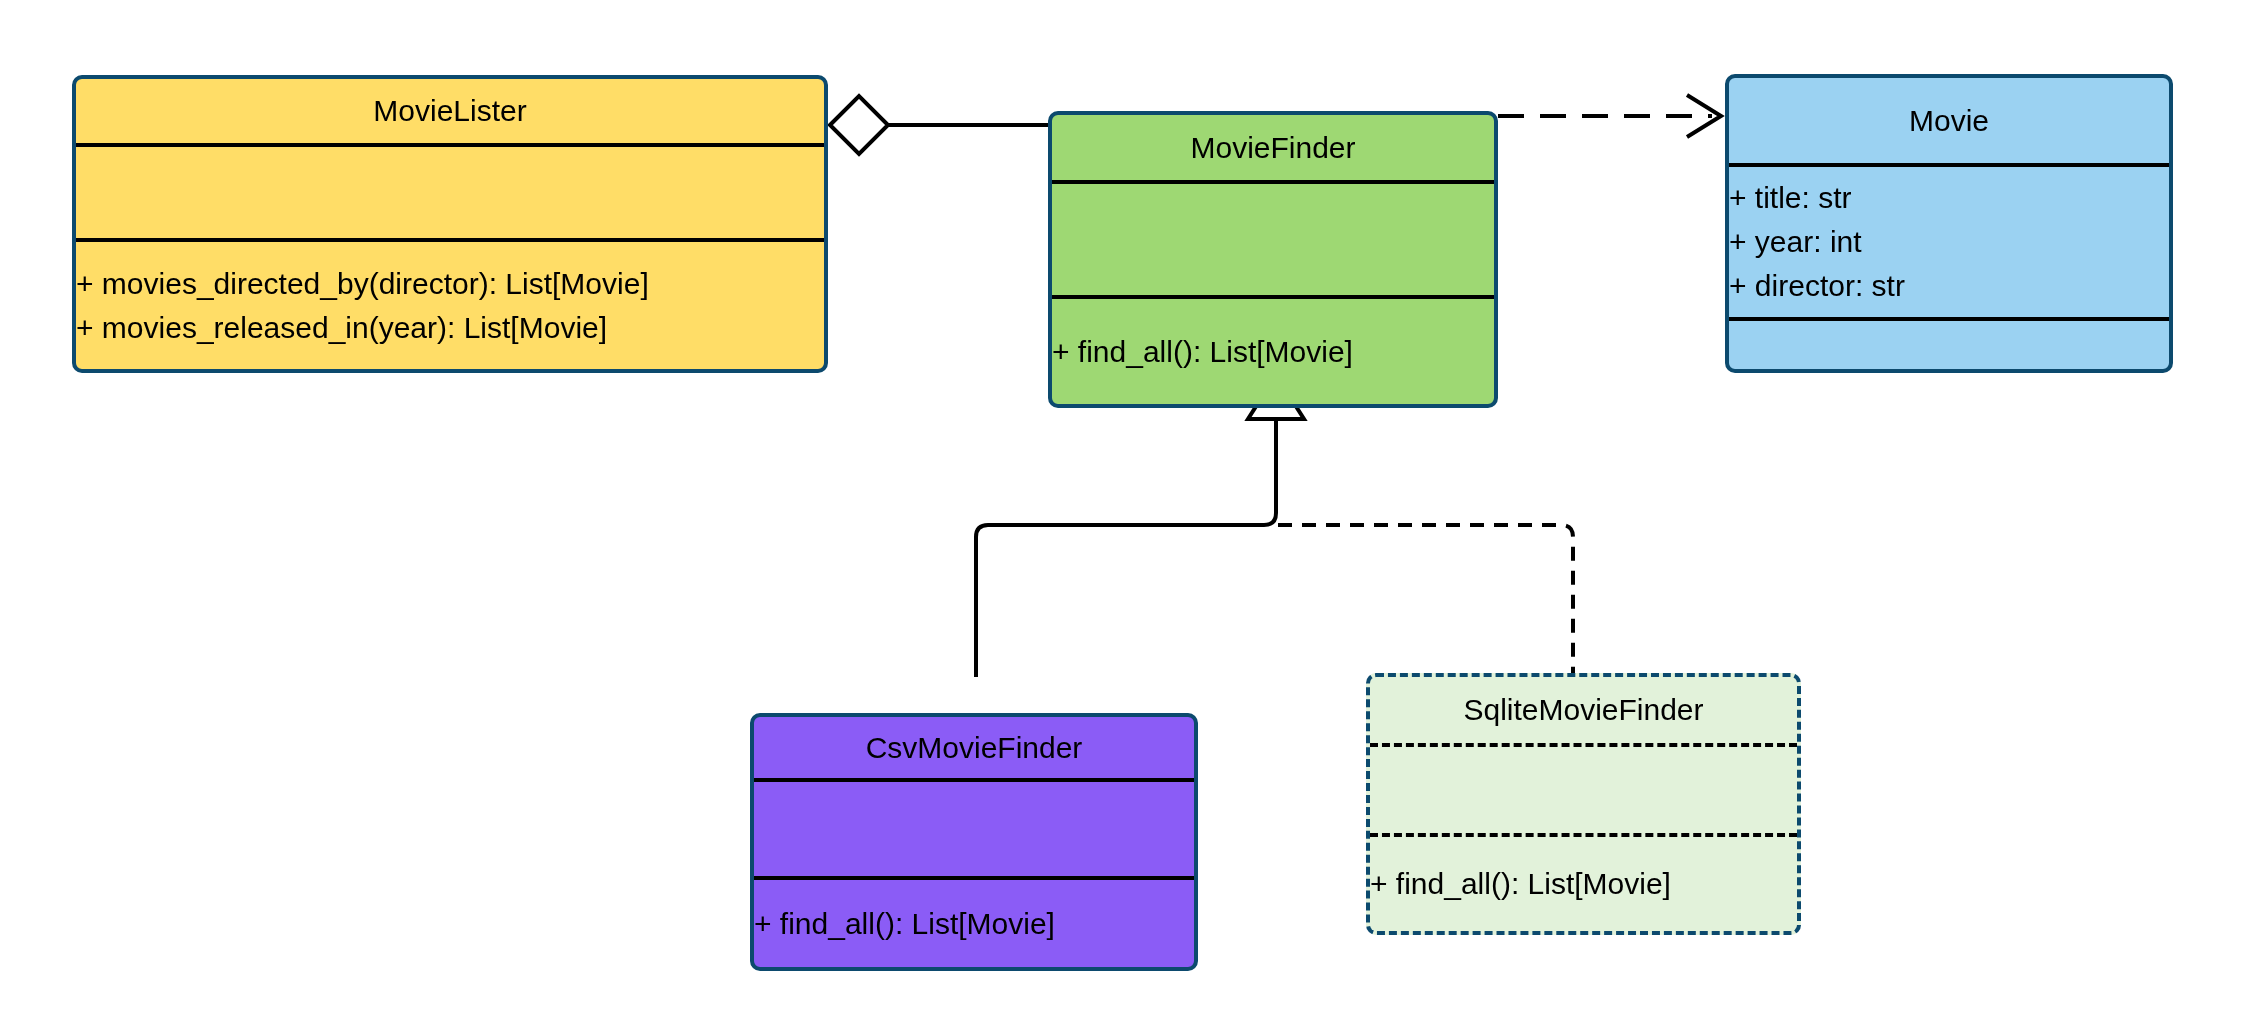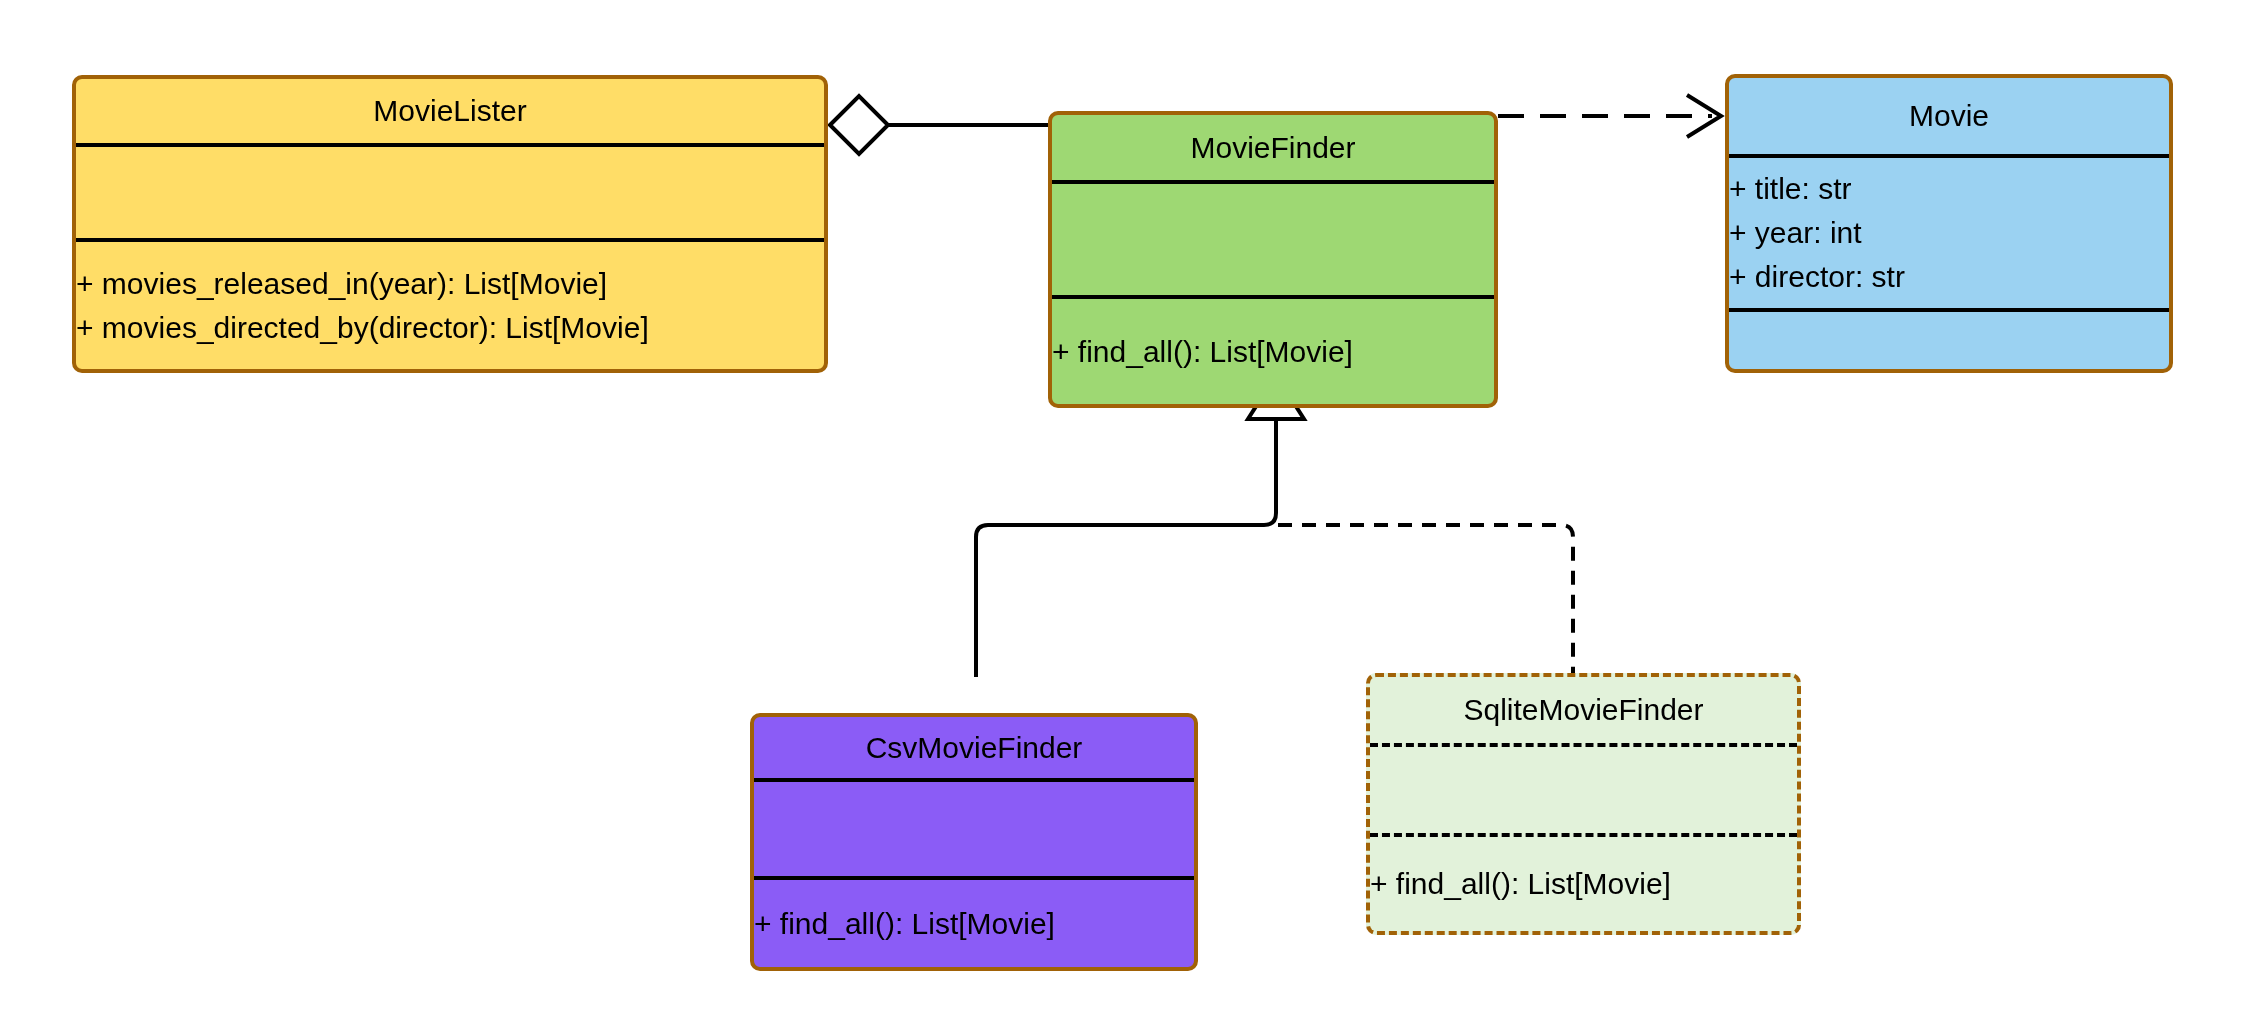--- a/index.html
+++ b/index.html
@@ -12,21 +12,21 @@
     font-family: "Liberation Sans", sans-serif;
   }
   .connectors {
     position: absolute;
     left: 0; top: 0;
     width: 2250px; height: 1011px;
   }
   .uml-class {
     position: absolute;
     box-sizing: border-box;
-    border: 4px solid #a16207;
+    border: 4px solid #0c4a6e;
     border-radius: 10px;
     display: flex;
     flex-direction: column;
     color: #000000;
     font-size: 30px;
   }
   .sec-title {
     display: flex;
     align-items: center;
     justify-content: center;
@@ -77,35 +77,35 @@
     <g>
       <path class="stroke nofill" d="M 1278 525 L 1561 525 Q 1573 525 1573 537 L 1573 673" stroke-dasharray="14 10"></path>
     </g>
     <polygon class="stroke hollow" points="1276,375 1248,419 1304,419"></polygon>
   </svg>
 
   <div class="uml-class c-yellow" style="left: 72px; top: 75px; width: 756px; height: 298px; background-color: rgb(255, 221, 103);">
     <div class="sec-title" style="height:64px;">MovieLister</div>
     <div class="sec-attrs" style="height:95px;"></div>
     <div class="sec-methods">
+      <div>+ movies_directed_by(director): List[Movie]</div>
       <div>+ movies_released_in(year): List[Movie]</div>
-      <div>+ movies_directed_by(director): List[Movie]</div>
     </div>
   </div>
 
   <div class="uml-class c-green" style="left: 1048px; top: 75px; width: 450px; height: 297px; background-color: rgb(158, 216, 115);">
     <div class="sec-title" style="height:65px;">MovieFinder</div>
     <div class="sec-attrs" style="height:115px;"></div>
     <div class="sec-methods">
       <div>+ find_all(): List[Movie]</div>
     </div>
   </div>
 
   <div class="uml-class c-blue" style="left: 1725px; top: 74px; width: 448px; height: 299px; background-color: rgb(155, 210, 242);">
-    <div class="sec-title" style="height:76px;">Movie</div>
+    <div class="sec-title" style="height:85px;">Movie</div>
     <div class="sec-attrs" style="height:154px;">
       <div>+ title: str</div>
       <div>+ year: int</div>
       <div>+ director: str</div>
     </div>
     <div class="sec-methods"></div>
   </div>
 
   <div class="uml-class c-green" style="left: 750px; top: 677px; width: 448px; height: 258px; background-color: #8b5cf6;">
     <div class="sec-title" style="height:61px;">CsvMovieFinder</div>

